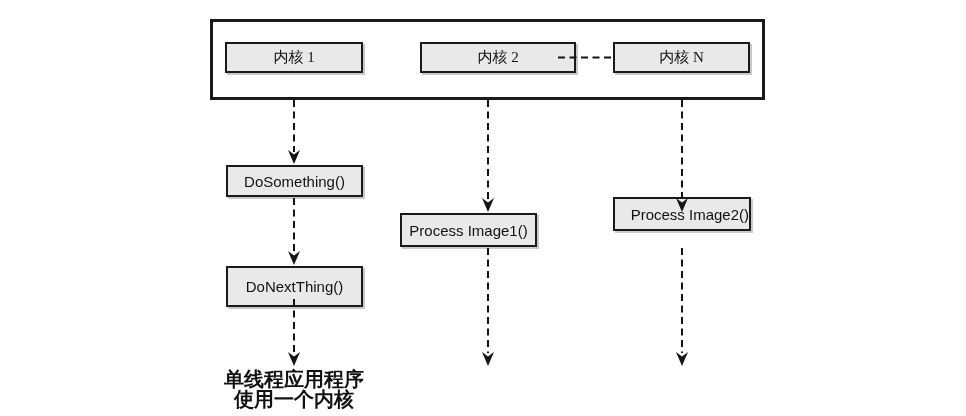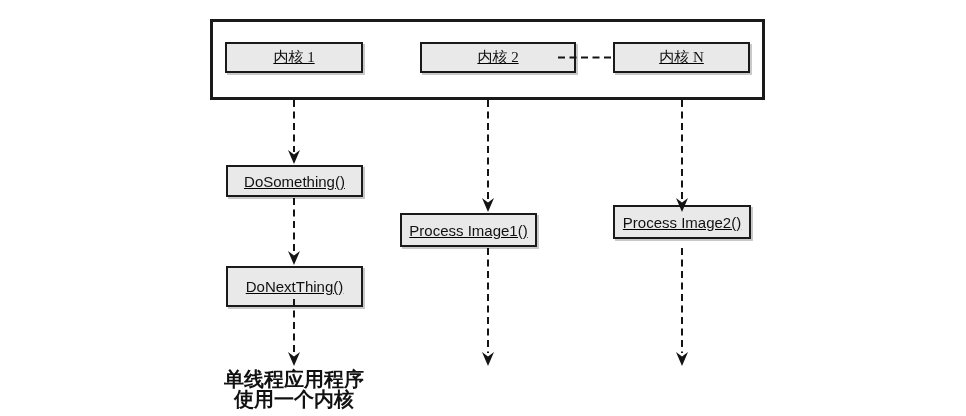--- a/index.html
+++ b/index.html
@@ -27,41 +27,40 @@
   }
   .gbox {
     position: absolute;
     box-sizing: border-box;
     border: 2px solid var(--box-border, #1a1a1a);
     background: var(--box-fill, #e9e9e9);
     box-shadow: 2px 2px 0 #c9c9c9;
     display: flex;
     align-items: center;
     justify-content: center;
-    text-decoration: underline;
   }
   .core-label {
     font-family: "Liberation Serif", serif;
     font-size: 15px;
     color: #111111;
     white-space: nowrap;
   }
   .func-label {
     font-family: "Liberation Sans", sans-serif;
     font-size: 15px;
     color: #111111;
     white-space: nowrap;
   }
   .box-core-1 { left: 225px; top: 42px; width: 138px; height: 31px; }
   .box-core-2 { left: 420px; top: 42px; width: 156px; height: 31px; }
   .box-core-n { left: 613px; top: 42px; width: 137px; height: 31px; }
   .box-f1 { left: 226px; top: 165px; width: 137px; height: 32px; }
   .box-f2 { left: 226px; top: 266px; width: 137px; height: 41px; }
   .box-f3 { left: 400px; top: 213px; width: 137px; height: 34px; }
-  .box-f4 { left: 613px; top: 205px; width: 138px; height: 34px; }
+  .box-f4 { left: 613px; top: 197px; width: 138px; height: 34px; justify-content: flex-end; }
   svg.overlay {
     position: absolute;
     left: 0;
     top: 0;
     width: 966px;
     height: 416px;
     pointer-events: none;
   }
   .dash {
     stroke: var(--line, #141414);

